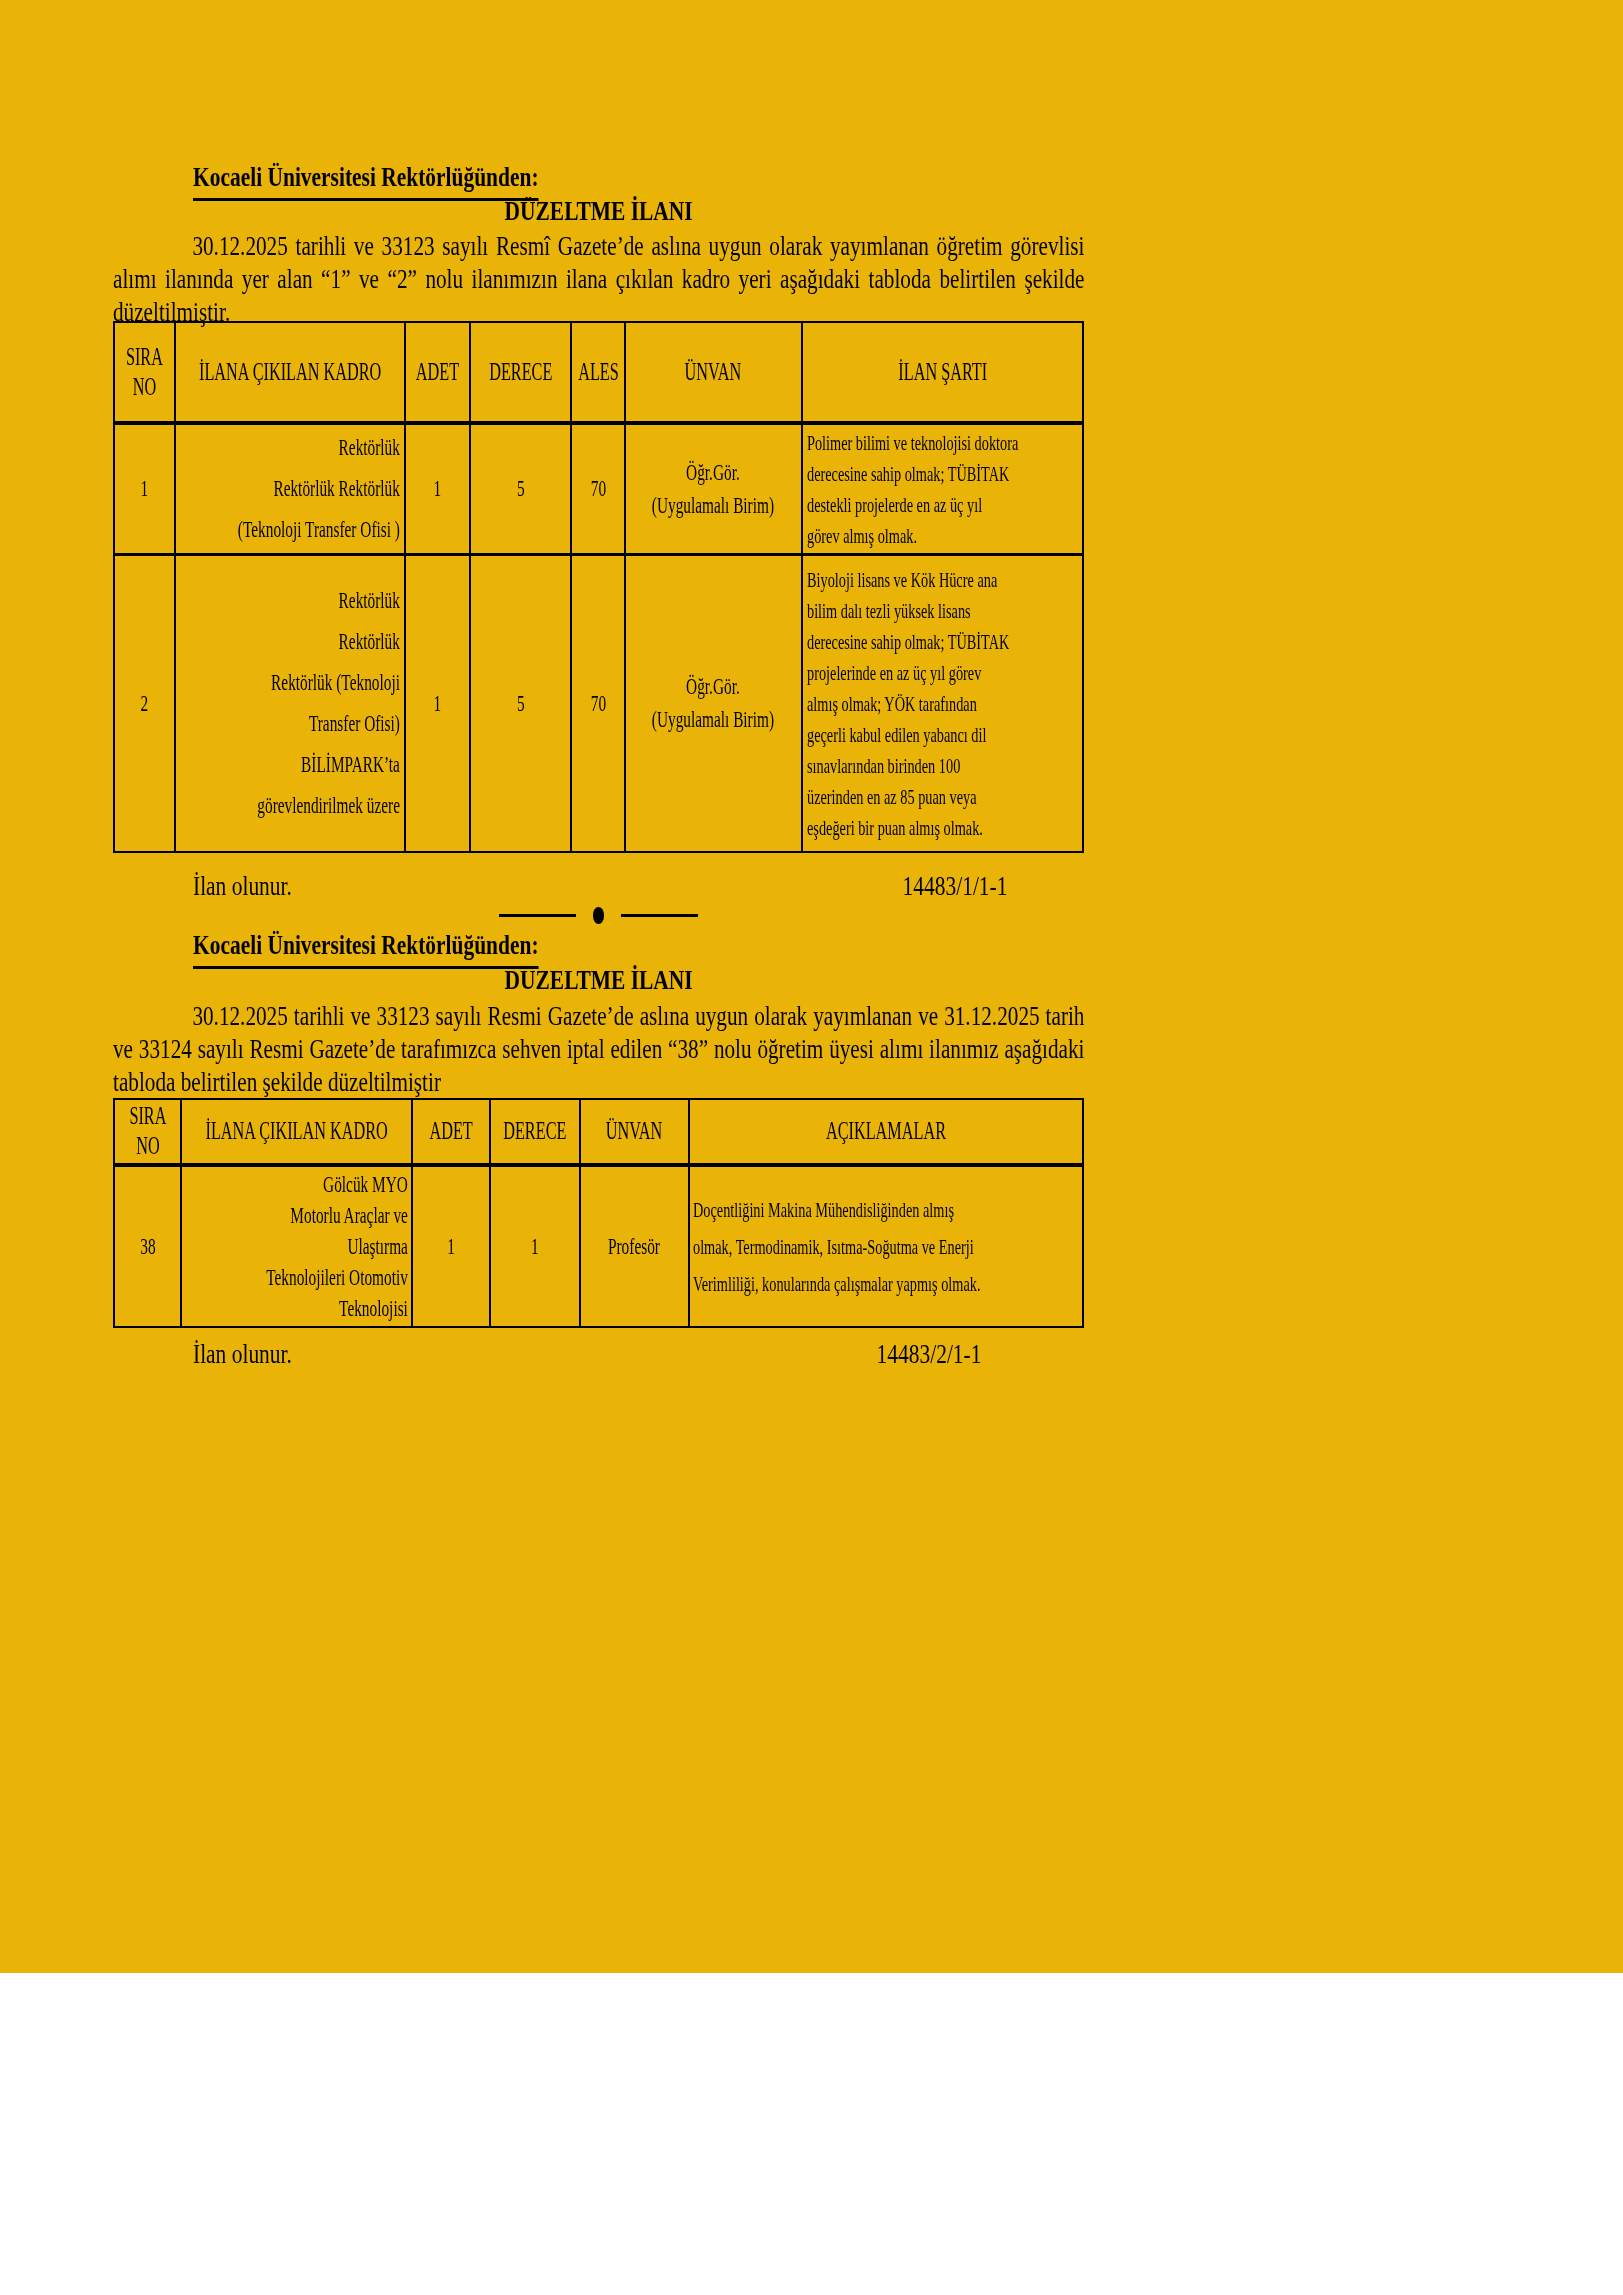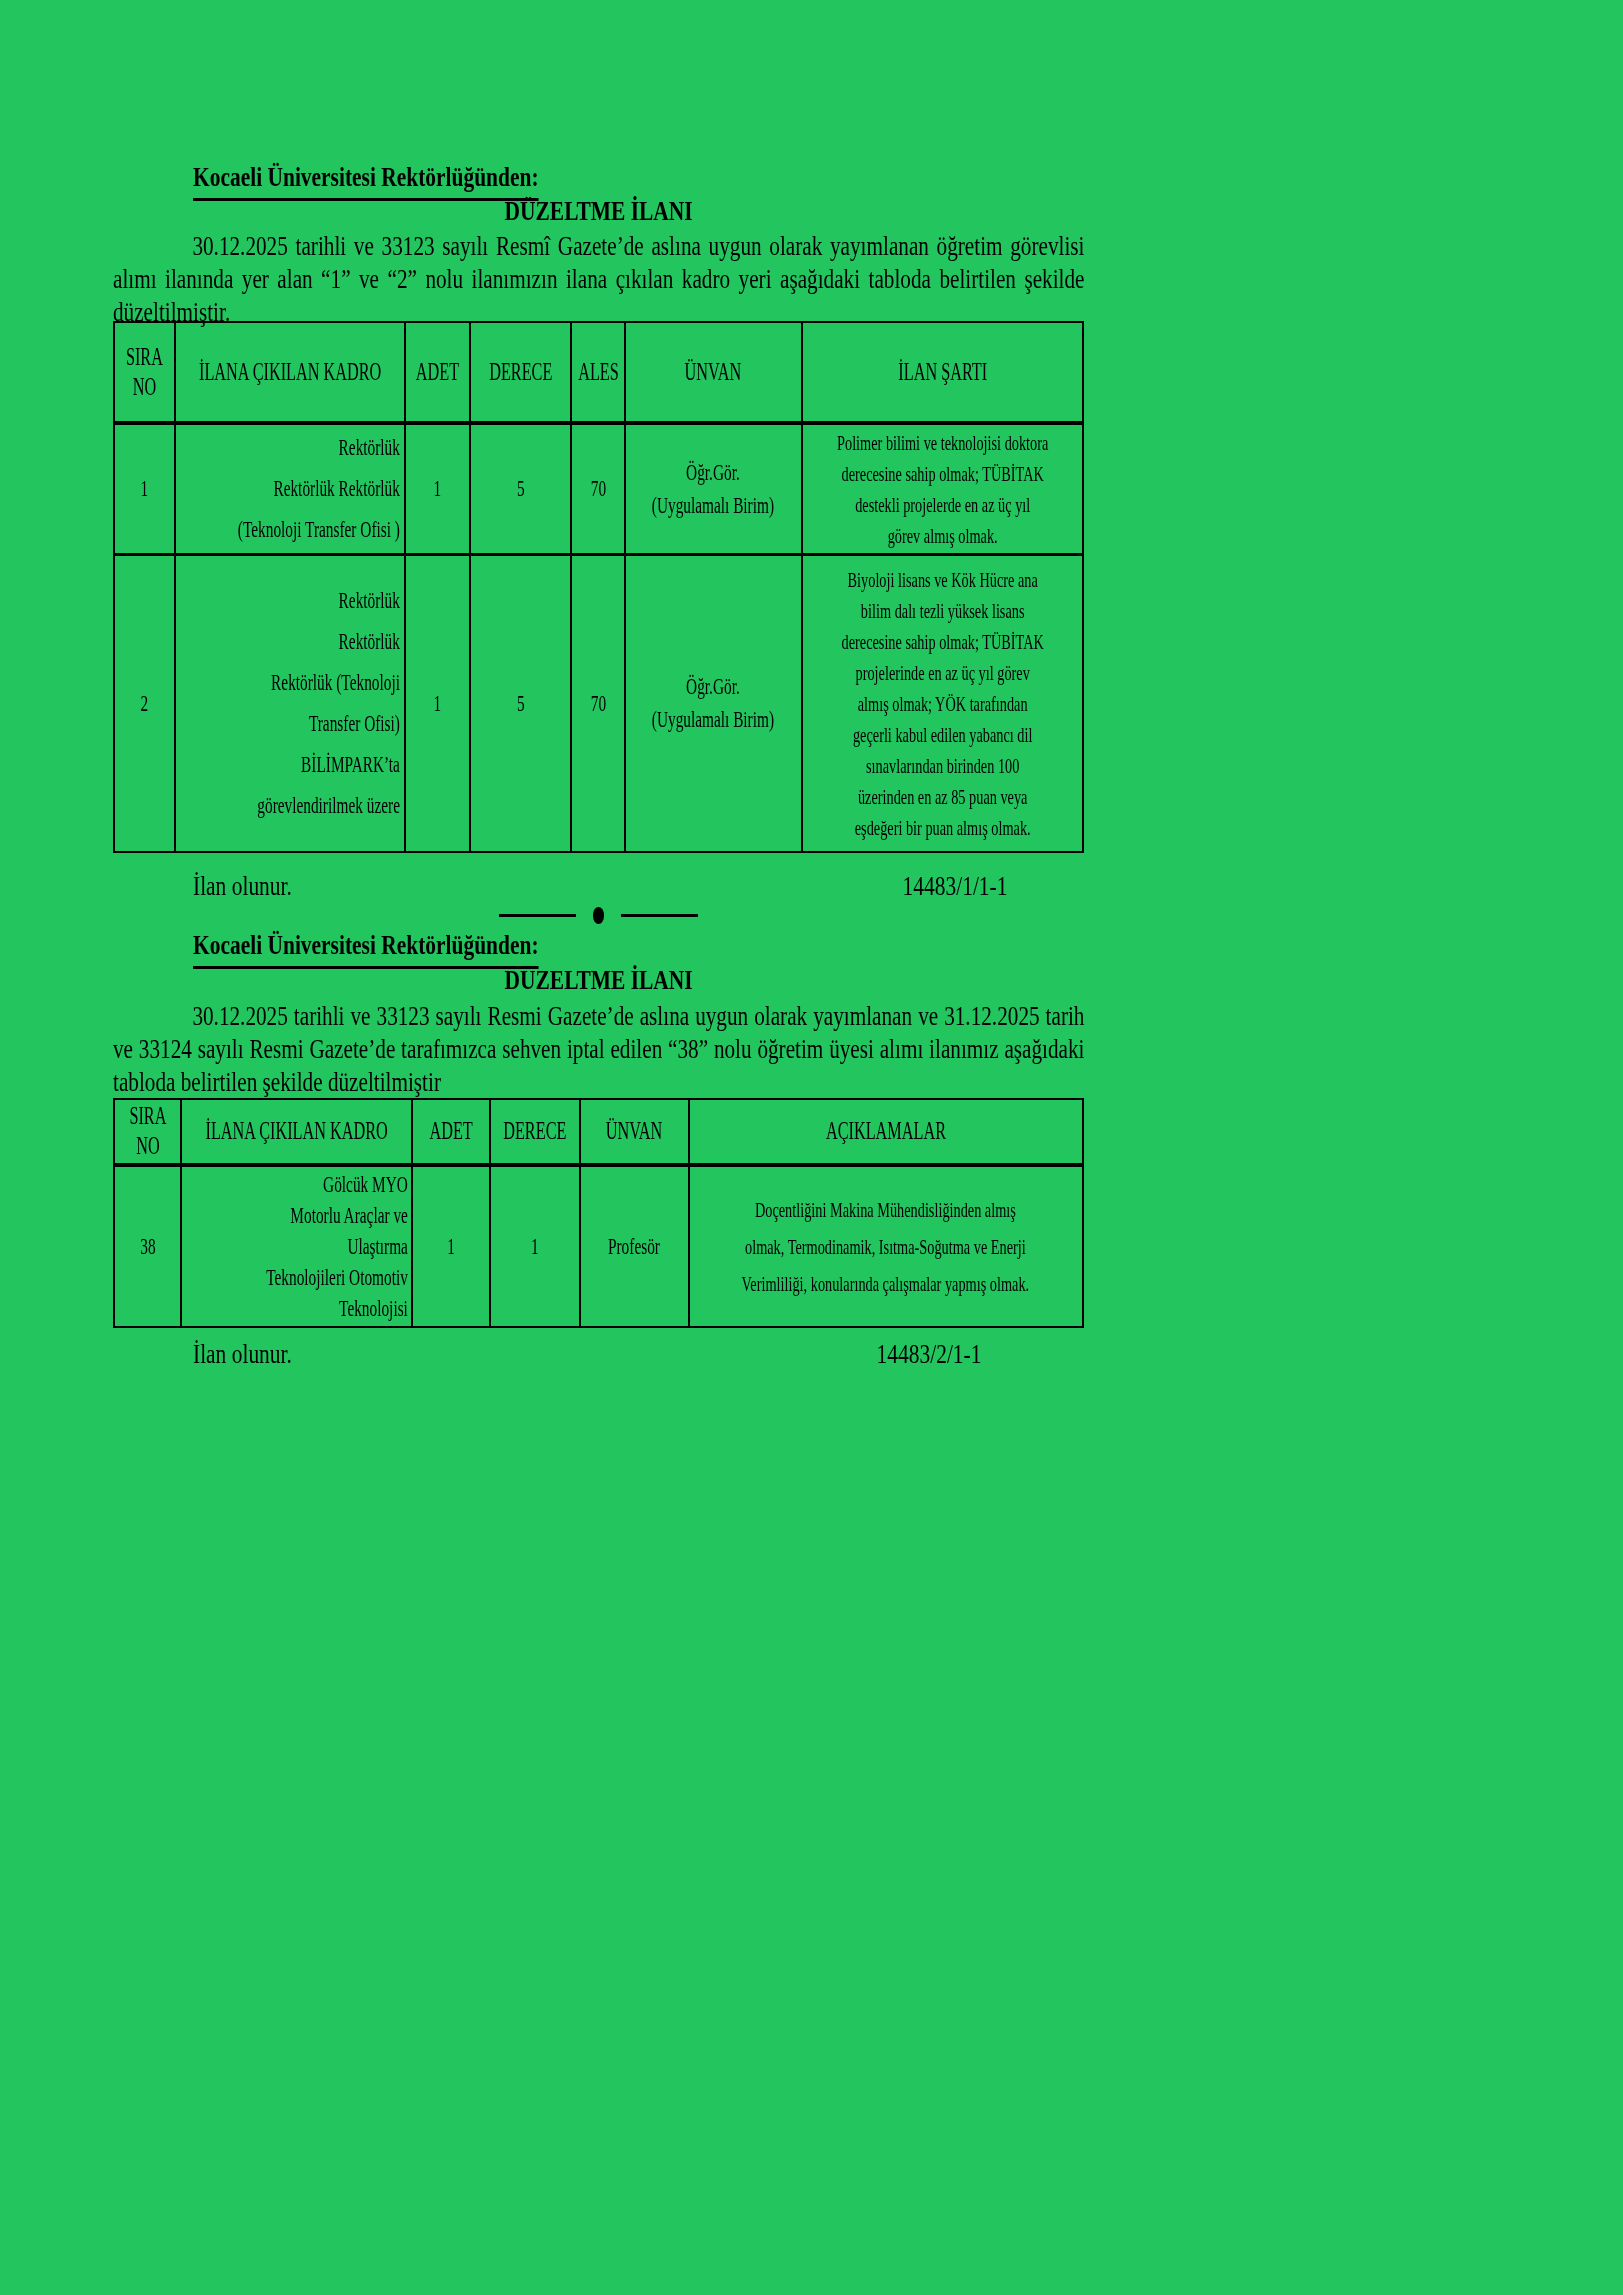--- a/index.html
+++ b/index.html
@@ -2,21 +2,21 @@
 <html style="font-size:10.5px"><head>
 <meta charset="utf-8">
 <style>
   html, body { margin: 0; padding: 0; }
   body {
     width: 1623px; height: 2295px;
     background: #ffffff; color: #000000;
     font-family: "Liberation Serif", serif;
     overflow: hidden;
   }
-  .page { position: relative; width: 1623px; height: 2295px; background: #22c55e; }
+  .page { position: relative; width: 1623px; height: 1973px; background: #eab308; }
   .content { position: absolute; left: 113px; top: 0; width: 971px; height: 2295px; }
 
   
   .abs { position: absolute; left: 0; width: 971px; }
 
   .heading-line { left: 80px; width: 891px; }
   .heading-in {
     display: inline-block; white-space: nowrap;
     font-weight: bold; font-size: 27.5px; line-height: 34px;
     border-bottom: 3.3px solid #000; padding-bottom: 3.9px;
@@ -71,21 +71,21 @@
     border-bottom: 4.6px solid #000;
     font-weight: normal; font-size: 25px; line-height: 30px;
     text-align: center; vertical-align: middle;
   }
   table.notice-table tbody tr { border-top: 3.9px solid #000; }
   table.notice-table td {
     font-size: 23.6px; line-height: 33px; vertical-align: middle;
   }
   td.c-center { text-align: center; }
   td.c-kadro { text-align: right; padding-left: 7.9px; }
-  td.c-sart { text-align: center; padding-left: 5.2px; padding-right: 5.2px; }
+  td.c-sart { text-align: left; padding-left: 5.2px; padding-right: 5.2px; }
   .t1 .c-kadro .cell-in { line-height: 41px; }
   .t2 .c-kadro .cell-in { line-height: 31px; }
   td.c-sart .cell-in { font-size: 22px; line-height: 31px; }
   .t2 td.c-sart .cell-in { line-height: 37px; }
 
   .preline { white-space: pre-line; }
 
   
   .cxl { width: 153.9%; transform: scaleX(0.65); transform-origin: 0 50%; }
   .cxc { width: 153.9%; margin-left: -26.95%; transform: scaleX(0.65); transform-origin: 50% 50%; text-align: center; }

